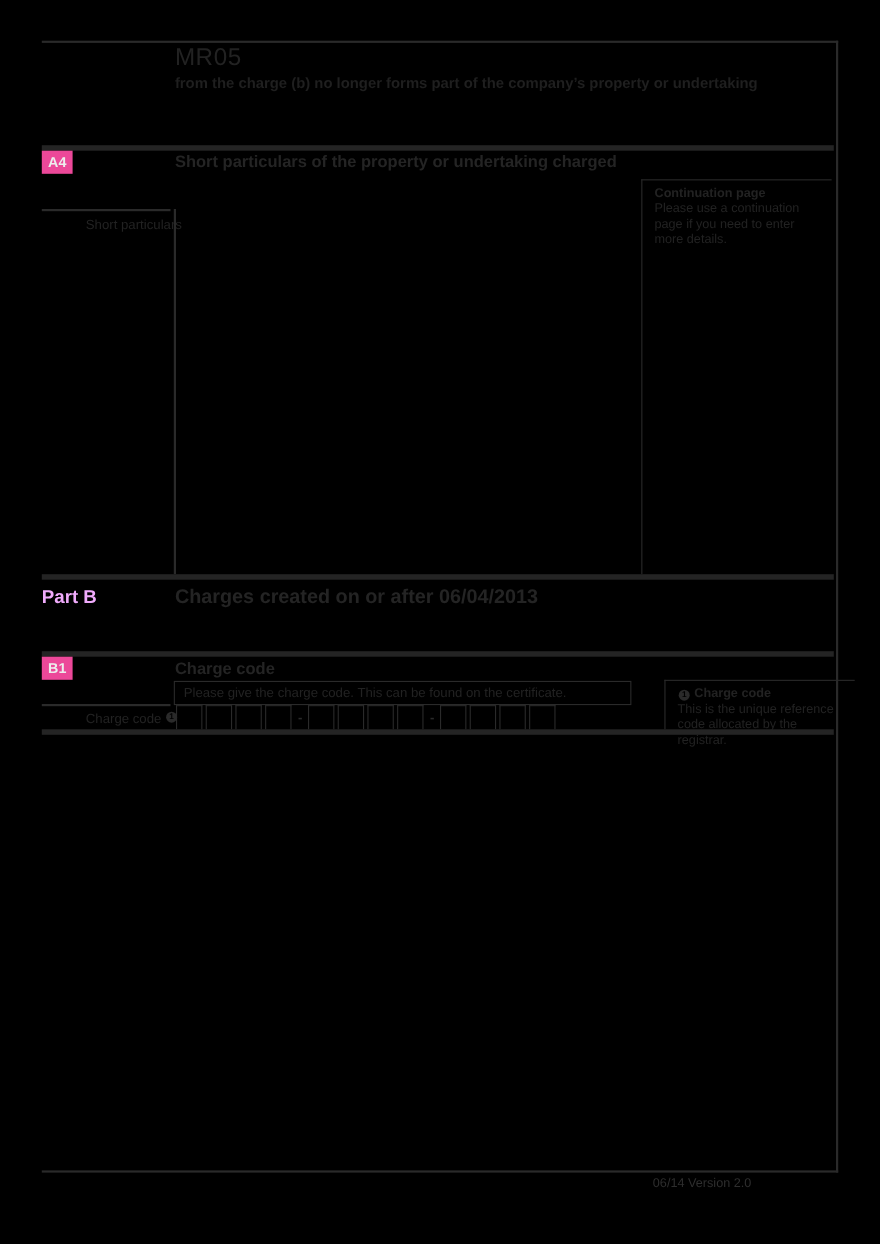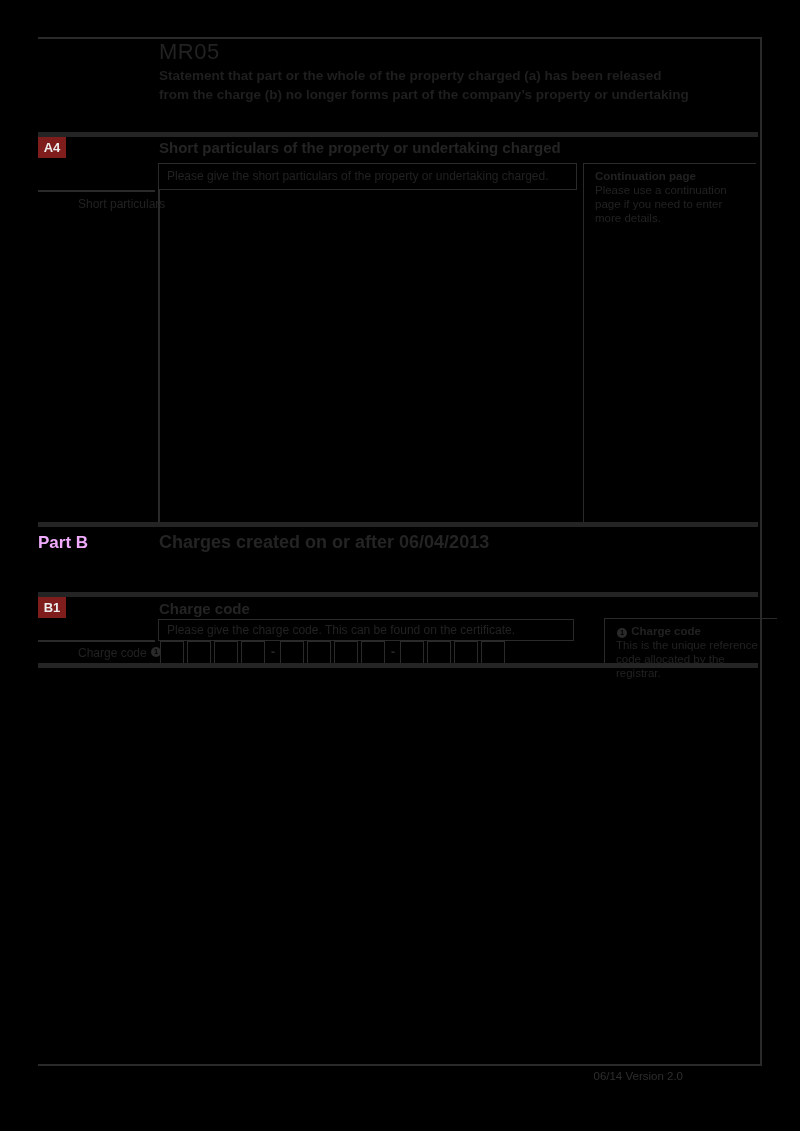--- a/index.html
+++ b/index.html
@@ -10,21 +10,21 @@
   }
   .hline { position:absolute; height:1.5px; background:#2a2a2a; }
   .vline { position:absolute; width:1.5px;  background:#2a2a2a; }
   .bar   { position:absolute; height:5px;   background:#242424; left:38px; width:720px; }
 
   .form-code { position:absolute; left:159px; top:39px; font-size:22px; font-weight:500;
                letter-spacing:.5px; color:#222; }
   .subtitle  { position:absolute; left:159px; top:66px; font-size:13.5px; font-weight:700;
                line-height:19px; color:#1f1f1f; }
 
-  .badge { position:absolute; left:38px; width:28px; height:21px; background:#7f1d1d;
+  .badge { position:absolute; left:38px; width:28px; height:21px; background:#ec4899;
            color:#ededed; font-size:13px; font-weight:700; display:flex;
            align-items:center; justify-content:center; }
   .sec-title { position:absolute; left:159px; font-size:15px; font-weight:700; color:#242424; }
 
   .hintbox { position:absolute; left:158px; border:1.5px solid #2a2a2a; color:#222;
              font-size:12px; font-weight:500; padding:5px 8px 0 8px; }
 
   .side-label { position:absolute; left:38px; font-size:12px; font-weight:500; color:#222;margin-left:40px; }
 
   .sidebar { position:absolute; left:583px; width:173px; border-top:1.5px solid #2a2a2a;
@@ -57,31 +57,27 @@
 <body>
 
 <div class="page">
 
   <div class="hline" style="left:38px; top:37px; width:724px;"></div>
   <div class="vline" style="left:760px; top:37px; height:1029px;"></div>
   <div class="hline" style="left:38px; top:1064px; width:724px;"></div>
 
   <div class="form-code">MR05</div>
   <div class="subtitle">
-    <div>Statement that part or the whole of the property charged (a) has been released</div>
     <div>from the charge (b) no longer forms part of the company’s property or undertaking</div>
   </div>
 
   <div class="bar" style="top:132px;"></div>
   <div class="badge" style="top:137px;">A4</div>
   <div class="sec-title" style="top:139px;">Short particulars of the property or undertaking charged</div>
 
-  <div class="hintbox" style="top:163px; width:419px; height:27px;">
-    <span>Please give the short particulars of the property or undertaking charged.</span>
-  </div>
 
   <div class="hline" style="left:38px; top:190px; width:117px;"></div>
   <div class="side-label" style="top:197px;">Short particulars</div>
 
   <div class="vline" style="left:158px; top:190px; height:332px;"></div>
   <div class="entry-area"></div>
 
   <div class="sidebar" style="top:163px; height:359px;">
     <div class="sb-title">Continuation page</div>
     <div>Please use a continuation page if you need to enter more details.</div>

